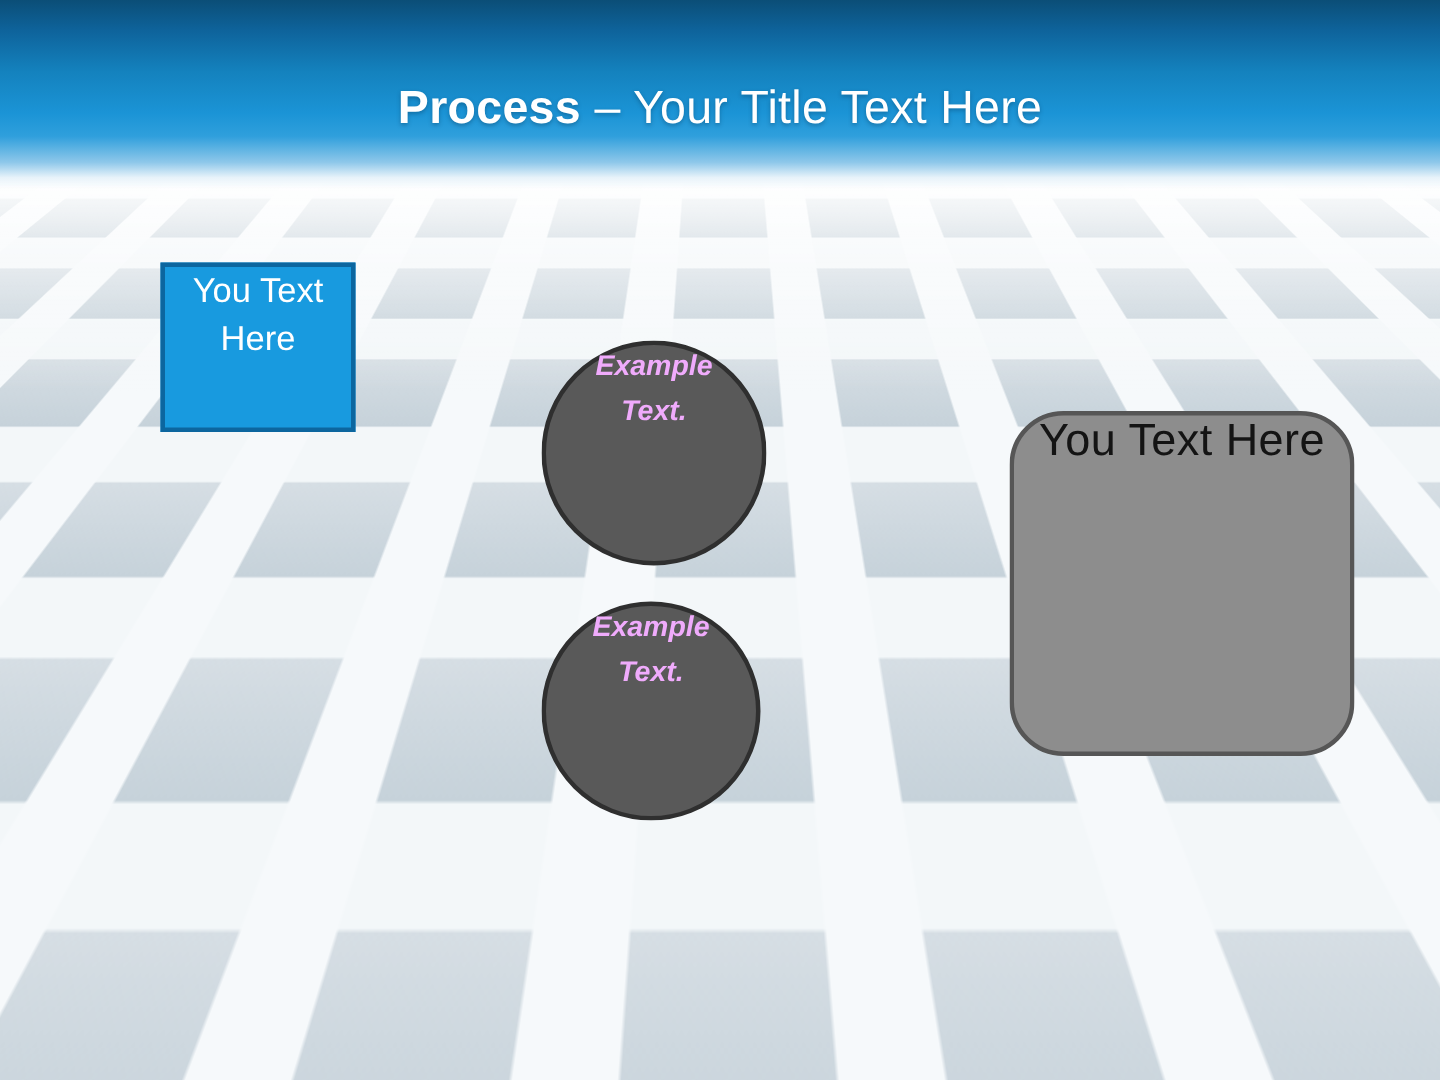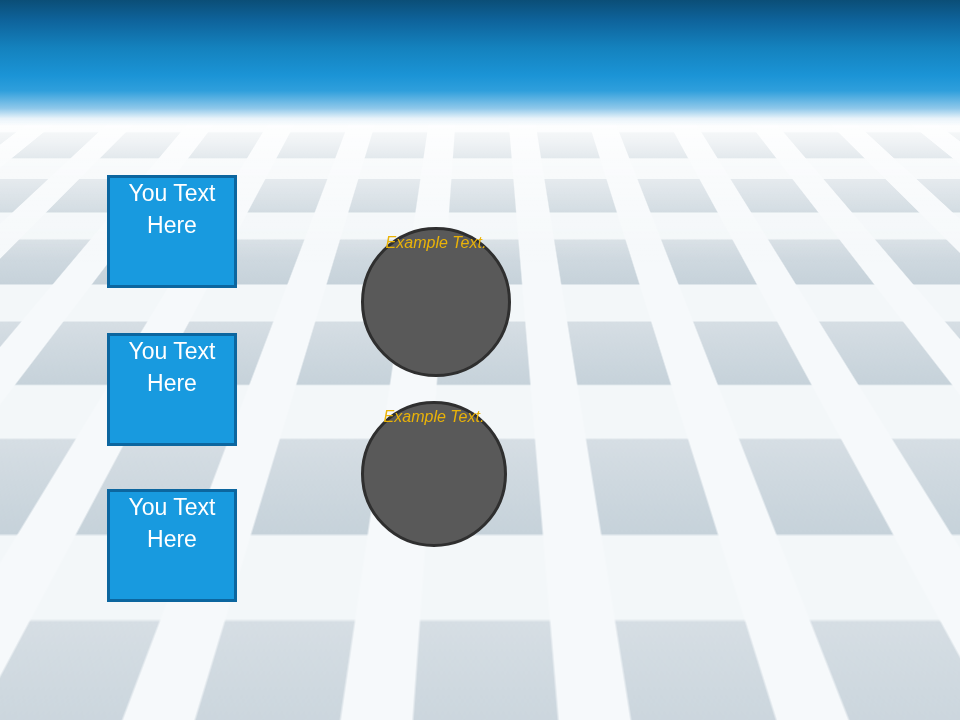--- a/index.html
+++ b/index.html
@@ -104,21 +104,21 @@
   .box2 { top:333px; }
   .box3 { top:489px; }
 
   .plus-wrap { left:277px; top:356px; width:68px; height:74px; }
 
   .circle {
     background:#595959; border:3px solid #2f2f2f; border-radius:50%;
     text-align:center;
   }
   .circle .label {
-    width:102px; color:#eab308; font-size:16px; font-weight:400;
+    width:102px; color:#f0abfc; font-size:19px; font-weight:700;
     font-style:italic; line-height:1.6;
   }
   .circle1 { left:361px; top:227px; width:150px; height:150px; }
   .circle2 { left:361px; top:401px; width:146px; height:146px; }
 
   .equals-bar {
     position:absolute; left:549px; width:80px; height:22px;
     background:#189adf; border:3px solid #0f5a86; z-index:4;
   }
   .eq-top { top:361px; }
@@ -132,20 +132,23 @@
   .result-box .label {
     color:#141414; font-size:30px; white-space:nowrap; letter-spacing:.3px;
   }
 </style>
 </head>
 <body>
 
 <div class="slide">
 
   <div class="header"></div>
+  <h1 class="title" style="z-index:5">
+    <span class="emph">Process</span><span class="rest">– Your Title Text Here</span>
+  </h1>
 
   <div class="scene">
     <div class="floor"></div>
     <div class="haze-top"></div>
     <div class="fog-bottom"></div>
   </div>
 
   <div class="desk">
     <div class="stand"></div>
     <div class="base"></div>

